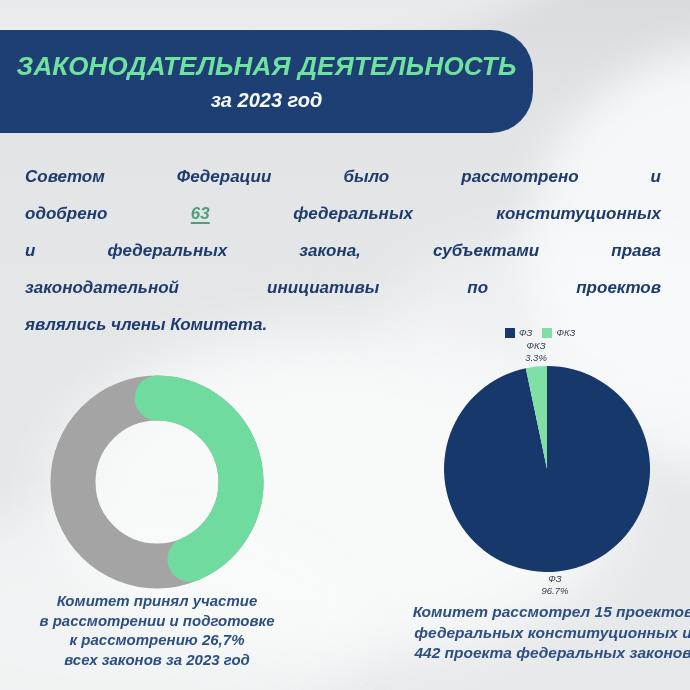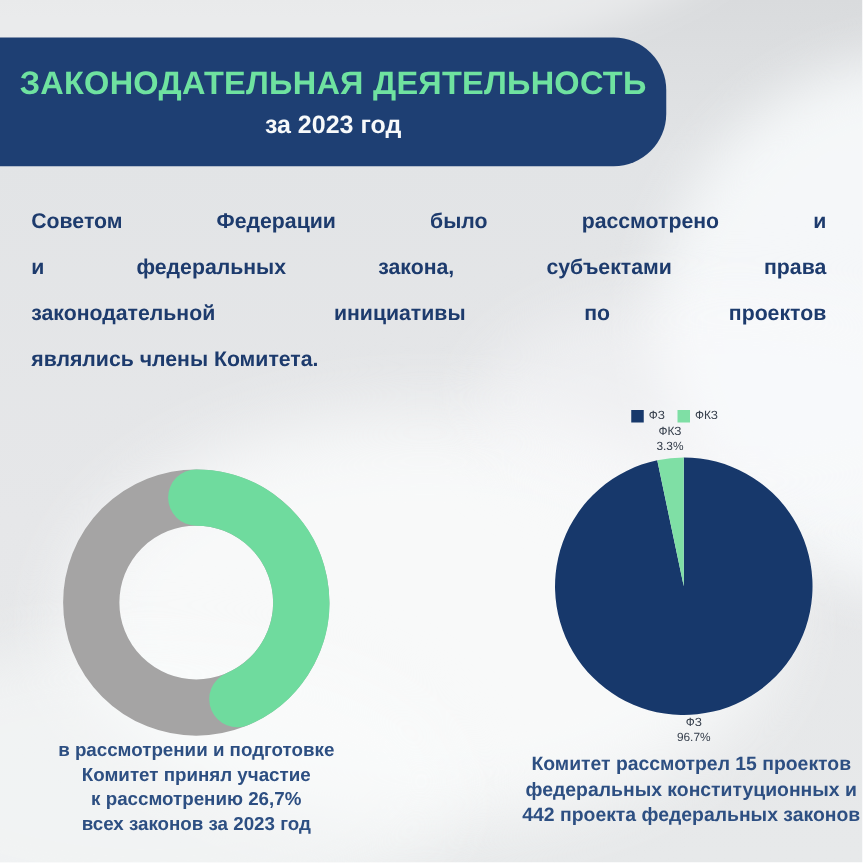--- a/index.html
+++ b/index.html
@@ -1,18 +1,18 @@
 <!DOCTYPE html>
 <html><head>
 <meta charset="utf-8">
 <style>
   html,body{margin:0;padding:0;}
   body{width:690px;height:690px;overflow:hidden;font-family:"Liberation Sans",sans-serif;}
   .stage{position:relative;width:690px;height:690px;overflow:hidden;
-         background:linear-gradient(180deg,#d9dbdd 0%,#e2e4e6 18%,#e6e7e9 60%,#e7e9ea 100%);}
+         background:linear-gradient(180deg,#d9dbdd 0%,#e2e4e6 18%,#e6e7e9 60%,#e7e9ea 100%);font-style:italic;}
   
   .swirl{position:absolute;border-radius:50%;z-index:0;}
   .sw1{left:525px;top:45px;width:430px;height:430px;background:rgba(248,250,251,0.85);filter:blur(22px);}
   .sw2{left:-150px;top:-130px;width:760px;height:200px;background:rgba(255,255,255,0.42);filter:blur(14px);transform:rotate(-6deg);}
   .sw3{left:55px;top:330px;width:570px;height:330px;background:rgba(251,252,253,0.82);filter:blur(30px);}
   .sw4{left:-130px;top:510px;width:500px;height:230px;background:rgba(250,251,252,0.55);filter:blur(26px);}
   .sw5{left:380px;top:230px;width:420px;height:180px;background:rgba(250,251,252,0.45);filter:blur(26px);}
 
   .layer{position:absolute;z-index:1;}
 
@@ -57,33 +57,34 @@
   <div class="swirl sw4"></div>
   <div class="swirl sw5"></div>
 
   <div class="layer banner">
     <div class="banner-title">ЗАКОНОДАТЕЛЬНАЯ ДЕЯТЕЛЬНОСТЬ</div>
     <div class="banner-subtitle">за 2023 год</div>
   </div>
 
   <div class="layer intro">
     <div class="intro-line">Советом Федерации было рассмотрено и</div>
+    <div class="intro-line"><span>одобрено </span><span class="hl" style="color: rgb(79, 159, 126);">63</span><span> федеральных конституционных</span></div>
     <div class="intro-line">и федеральных закона, субъектами права</div>
     <div class="intro-line">законодательной инициативы по проектов</div>
     <div class="intro-line last">являлись члены Комитета.</div>
   </div>
 
   <svg class="layer donut-svg" viewBox="0 0 260 260">
       <circle cx="130" cy="130" r="84" fill="none" stroke="#a5a4a4" stroke-width="45"></circle>
       <path d="M 130 46 A 84 84 0 0 1 162.88 207.3" fill="none" stroke="#6fdb9e" stroke-width="45" stroke-linecap="round"></path>
     </svg>
 
   <div class="layer donut-caption">
+    <div>Комитет принял участие</div>
     <div>в рассмотрении и подготовке</div>
-    <div>Комитет принял участие</div>
     <div>к рассмотрению 26,7%</div>
     <div>всех законов за 2023 год</div>
   </div>
 
   <div class="layer legend">
     <div class="legend-item">
       <span class="legend-swatch" style="background: rgb(23, 56, 107);"></span>
       <span>ФЗ</span>
     </div>
     <div class="legend-item">

